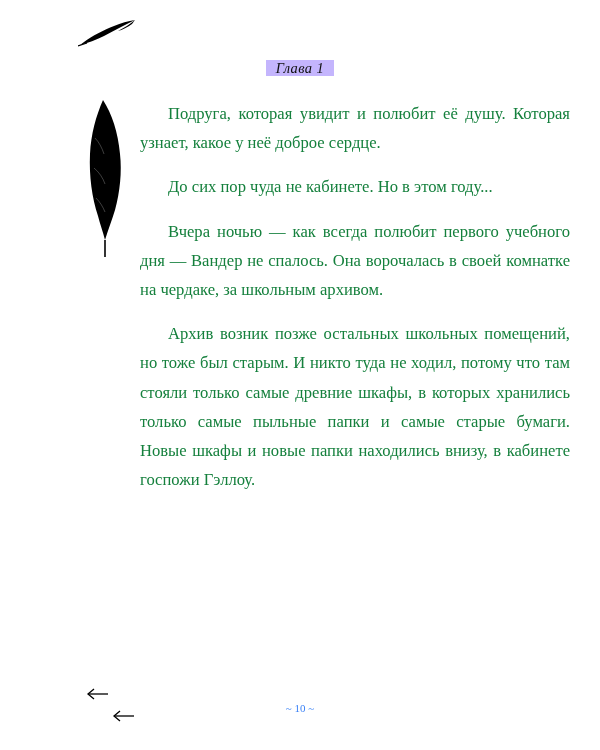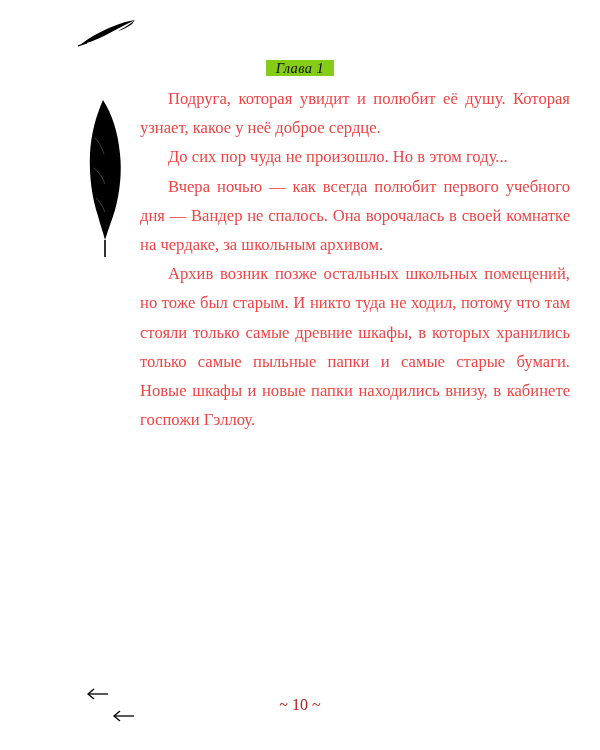--- a/index.html
+++ b/index.html
@@ -44,21 +44,21 @@
     text-align: center;
     font-family: "Liberation Serif", serif;
     font-style: italic;
     font-size: 14.5px;
     letter-spacing: 0.4px;
     color: #111111;
     background: #ffffff;
     display: inline-block;
   }
   .chapter-label span {
-    background: #84cc16;
+    background: #c4b5fd;
     padding: 0 10px;
   }
 
   
   .feather-top {
     position: absolute;
     top: 18px;
     left: 78px;
     width: 62px;
     height: 30px;
@@ -72,39 +72,39 @@
   }
 
   
   .content {
     position: absolute;
     top: 84px;
     left: 140px;
     width: 430px;
   }
   .content p {
-    margin: 0 0 0 0;
+    margin: 15px 0 0 0;
     text-indent: 28px;
     text-align: justify;
     font-size: 16.6px;
     line-height: 29.2px;
-    color: #ef4444;
+    color: #15803d;
     font-family: "Liberation Serif", serif;
     hyphens: manual;
   }
 
   
   .page-number {
     position: absolute;
     bottom: 36px;
     left: 0;
     width: 600px;
     text-align: center;
-    font-size: 16px;
-    color: #b91c1c;
+    font-size: 11px;
+    color: #3b82f6;
     font-family: "Liberation Serif", serif;
   }
   .arrows {
     position: absolute;
     bottom: 26px;
     left: 82px;
     width: 70px;
     height: 36px;
   }
 </style>
@@ -132,21 +132,21 @@
     </svg>
   </div>
 
   <div class="header">
     <div class="header-rule"></div>
     <div class="chapter-label"><span>Глава 1</span></div>
   </div>
 
   <div class="content">
     <p>Подруга, которая увидит и полюбит её душу. Которая узнает, какое у неё доброе сердце.</p>
-    <p>До сих пор чуда не произошло. Но в этом году...</p>
+    <p>До сих пор чуда не кабинете. Но в этом году...</p>
     <p>Вчера ночью — как всегда полюбит первого учебного дня — Вандер не спалось. Она ворочалась в своей комнатке на чердаке, за школьным архивом.</p>
     <p>Архив возник позже остальных школьных помещений, но тоже был старым. И никто туда не ходил, потому что там стояли только самые древние шкафы, в которых хранились только самые пыльные папки и самые старые бумаги. Новые шкафы и новые папки находились внизу, в кабинете госпожи Гэллоу.</p>
   </div>
 
   <div class="arrows">
     <svg viewBox="0 0 70 36" width="70" height="36" aria-hidden="true">
       <g stroke="#000000" stroke-width="1.3" fill="none">
         <path d="M26 6 L6 6"></path>
         <path d="M12 1 L6 6 L12 11"></path>
         <path d="M52 28 L32 28"></path>

